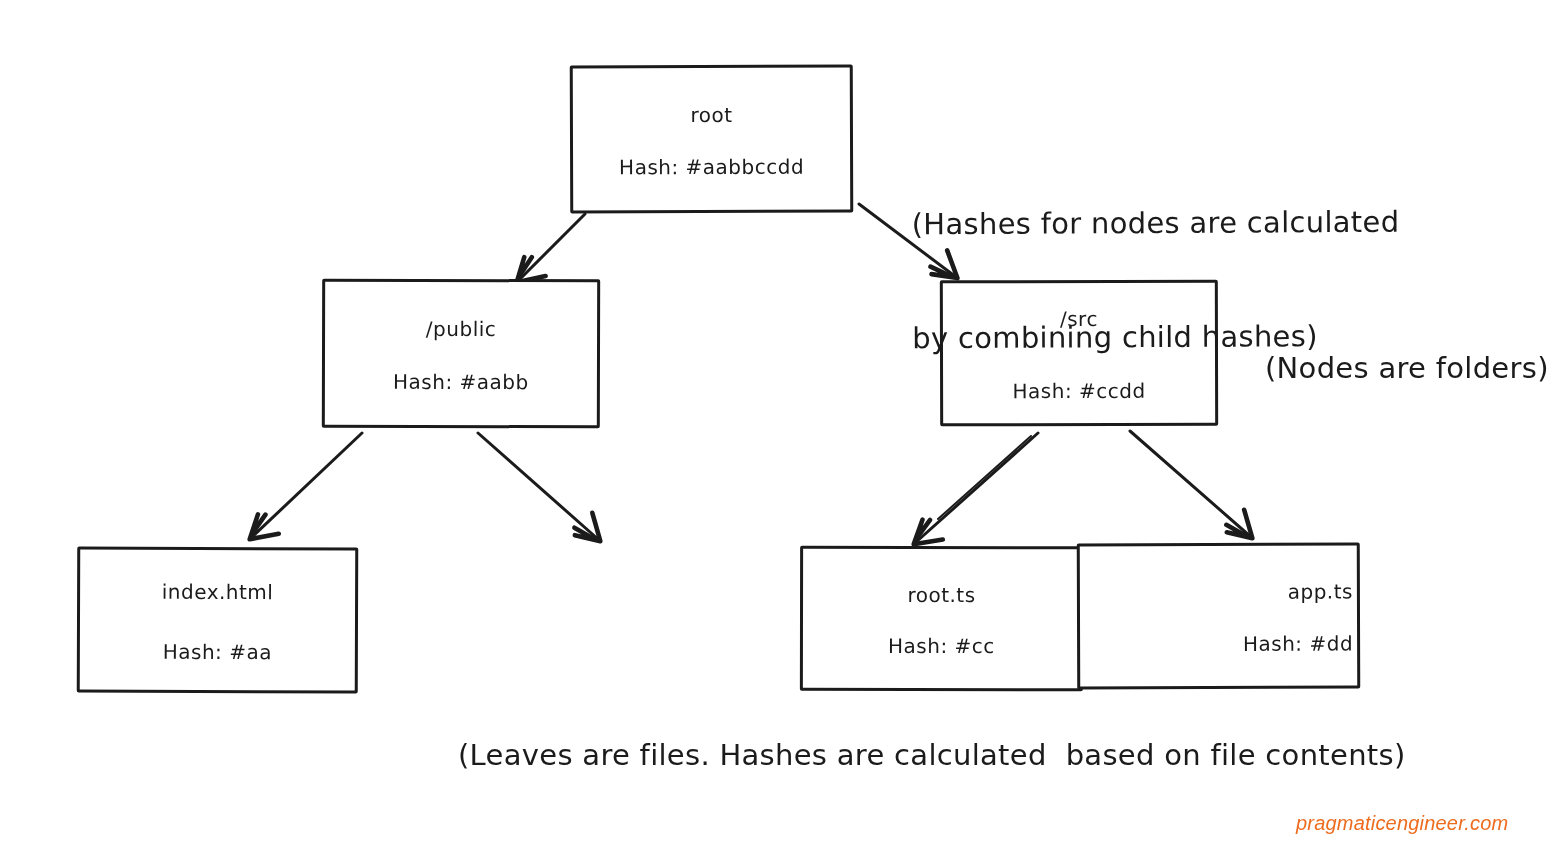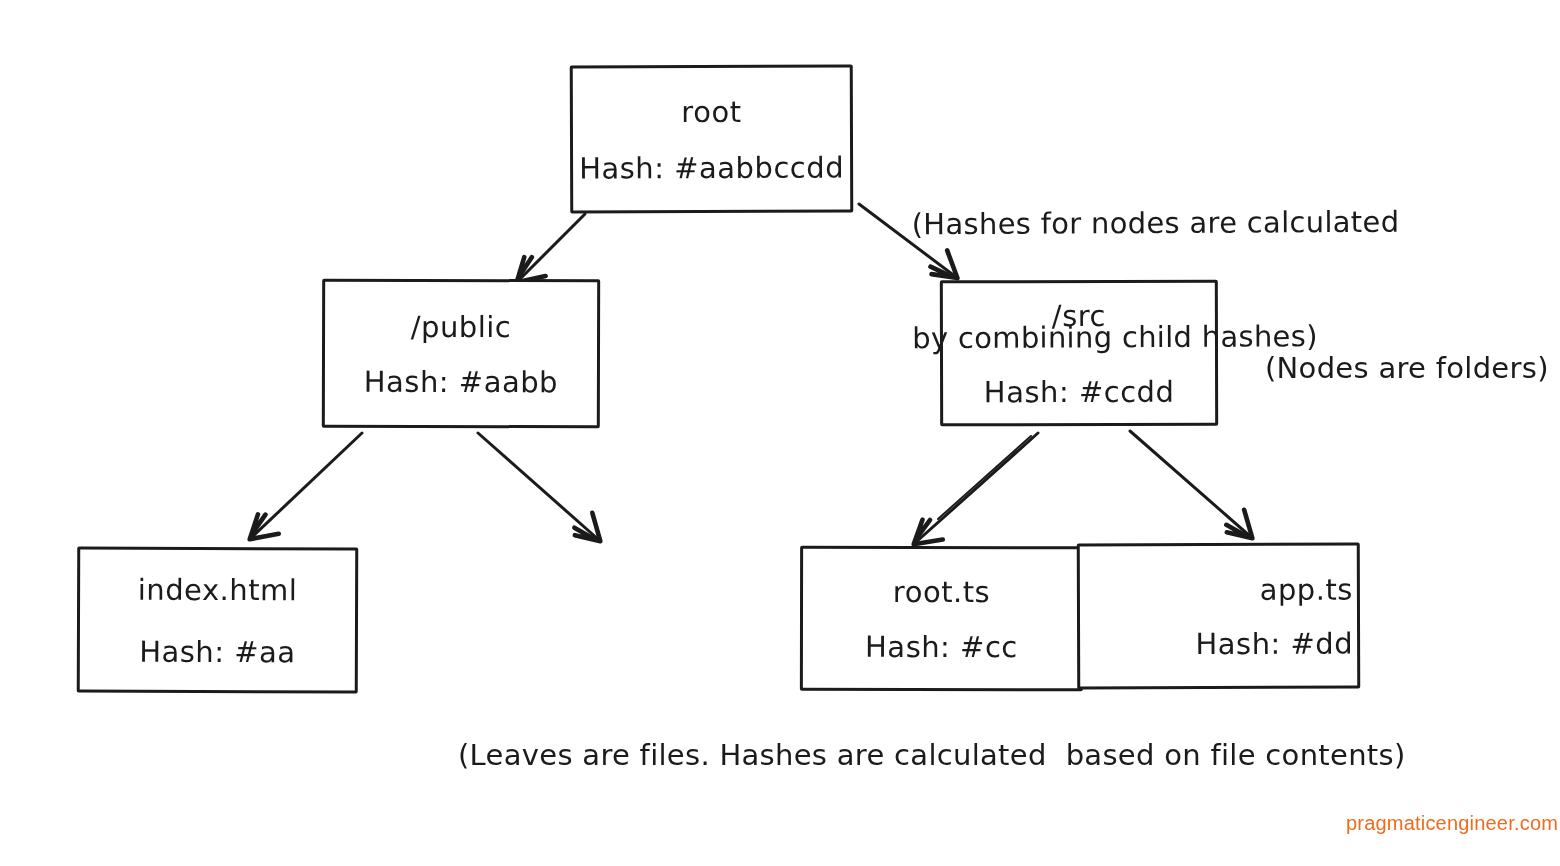--- a/index.html
+++ b/index.html
@@ -28,21 +28,21 @@
     position: absolute;
     box-sizing: border-box;
     border: 3px solid #1b1b1b;
     border-radius: 2px;
     background: #ffffff;
     display: flex;
     flex-direction: column;
     align-items: center;
     justify-content: space-evenly;
     text-align: center;
-    font-size: 29px;
+    font-size: 20px;
     line-height: 1.1;
     padding: 6px 4px 2px 4px;
   }
   .node .node-title { letter-spacing: 0.5px; }
   .node .node-hash  { letter-spacing: 0.5px; }
 
   
   .node-root       { left: 570px;  top: 65px;  width: 283px; height: 148px; transform: rotate(-0.2deg); }
   .node-public     { left: 322px;  top: 279px; width: 278px; height: 149px; transform: rotate(0.15deg); }
   .node-src        { left: 940px;  top: 280px; width: 278px; height: 146px; transform: rotate(-0.15deg); gap: 32px; }
@@ -58,25 +58,26 @@
     letter-spacing: 0.3px;
     white-space: pre;
     color: #1b1b1b;
   }
   .annotation-nodes-hash { left: 912px; top: 128px; transform: rotate(-0.3deg); }
   .annotation-folders    { left: 1265px; top: 349px; }
   .annotation-leaves     { left: 458px; top: 736px; }
 
   .watermark {
     position: absolute;
-    left: 1346px;
+    left: 1296px;
     top: 812px;
     font-family: "Liberation Sans", sans-serif;
     font-size: 20px;
     letter-spacing: 0.2px;
+    font-style: italic;
   }
 </style>
 </head>
 <body>
 
 <div class="canvas" style="color: rgb(27, 27, 27);">
 
   <svg class="edges" viewBox="0 0 1560 866" xmlns="http://www.w3.org/2000/svg">
     <defs>
       <marker id="arrowhead" viewBox="-16 -11 18 22" refX="-1" refY="0" markerWidth="13" markerHeight="13" orient="auto">

